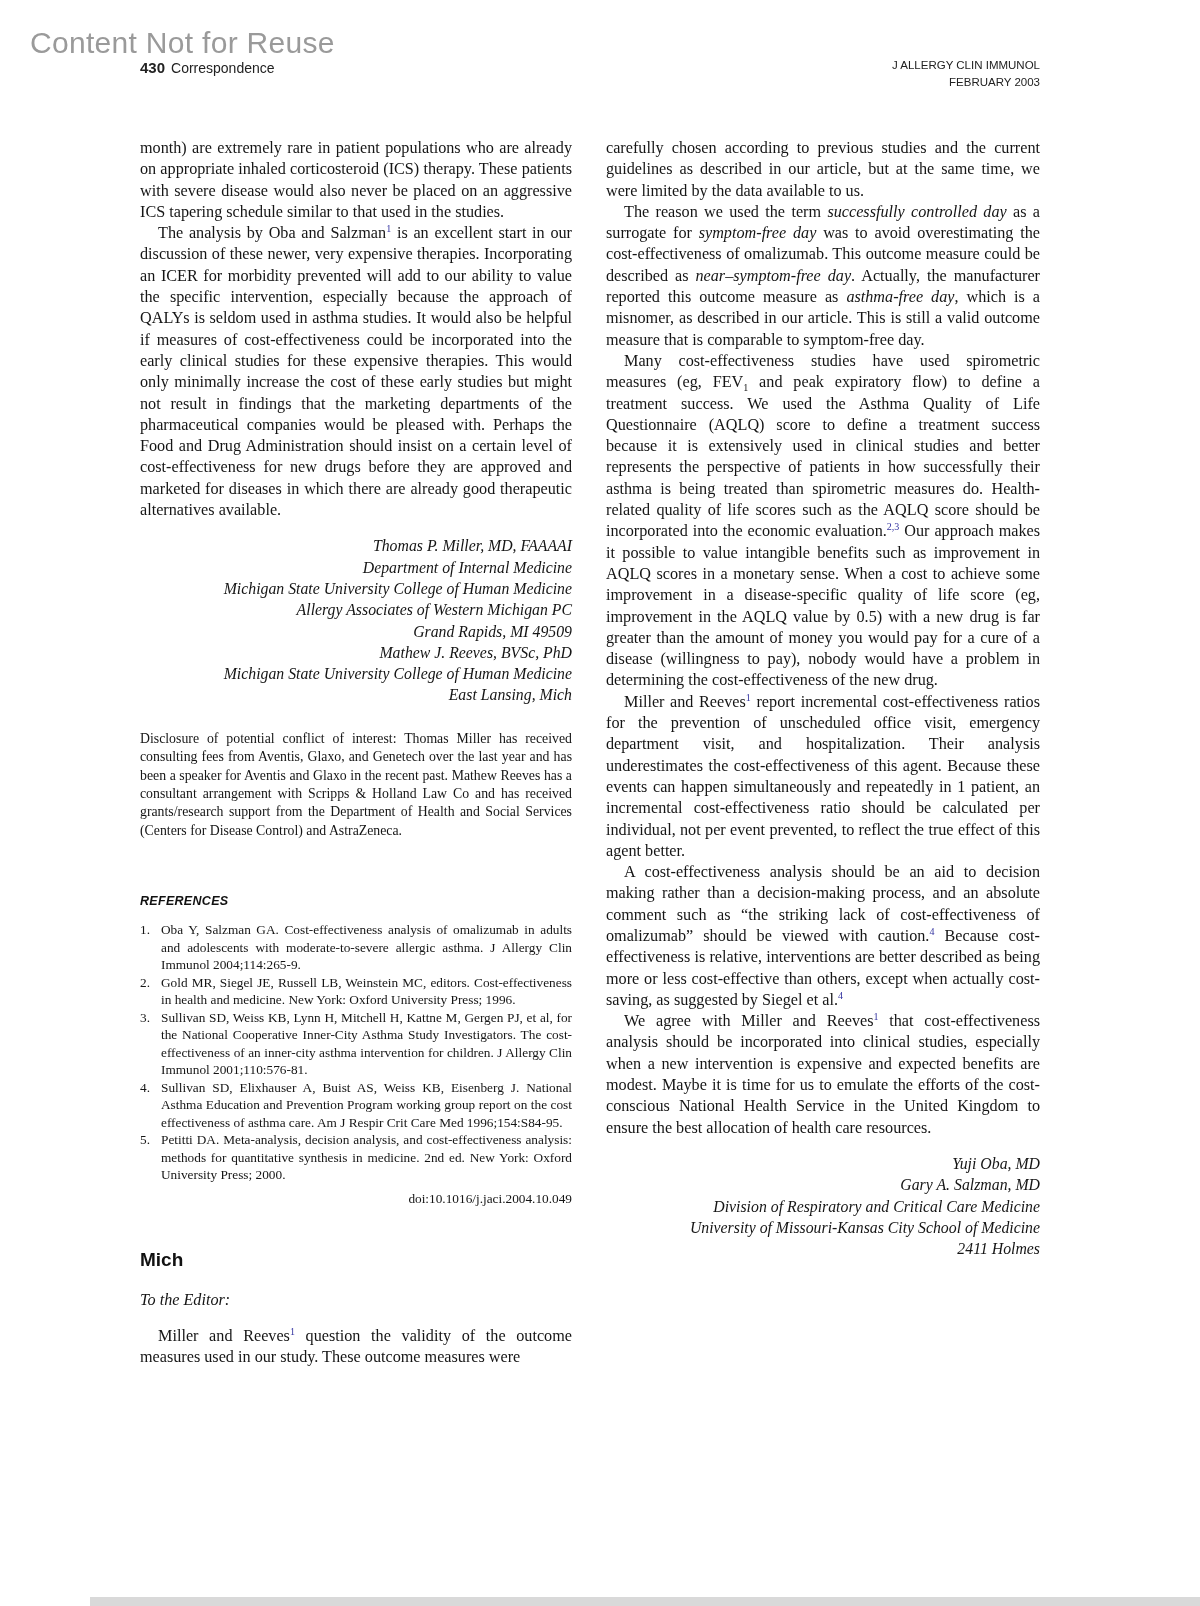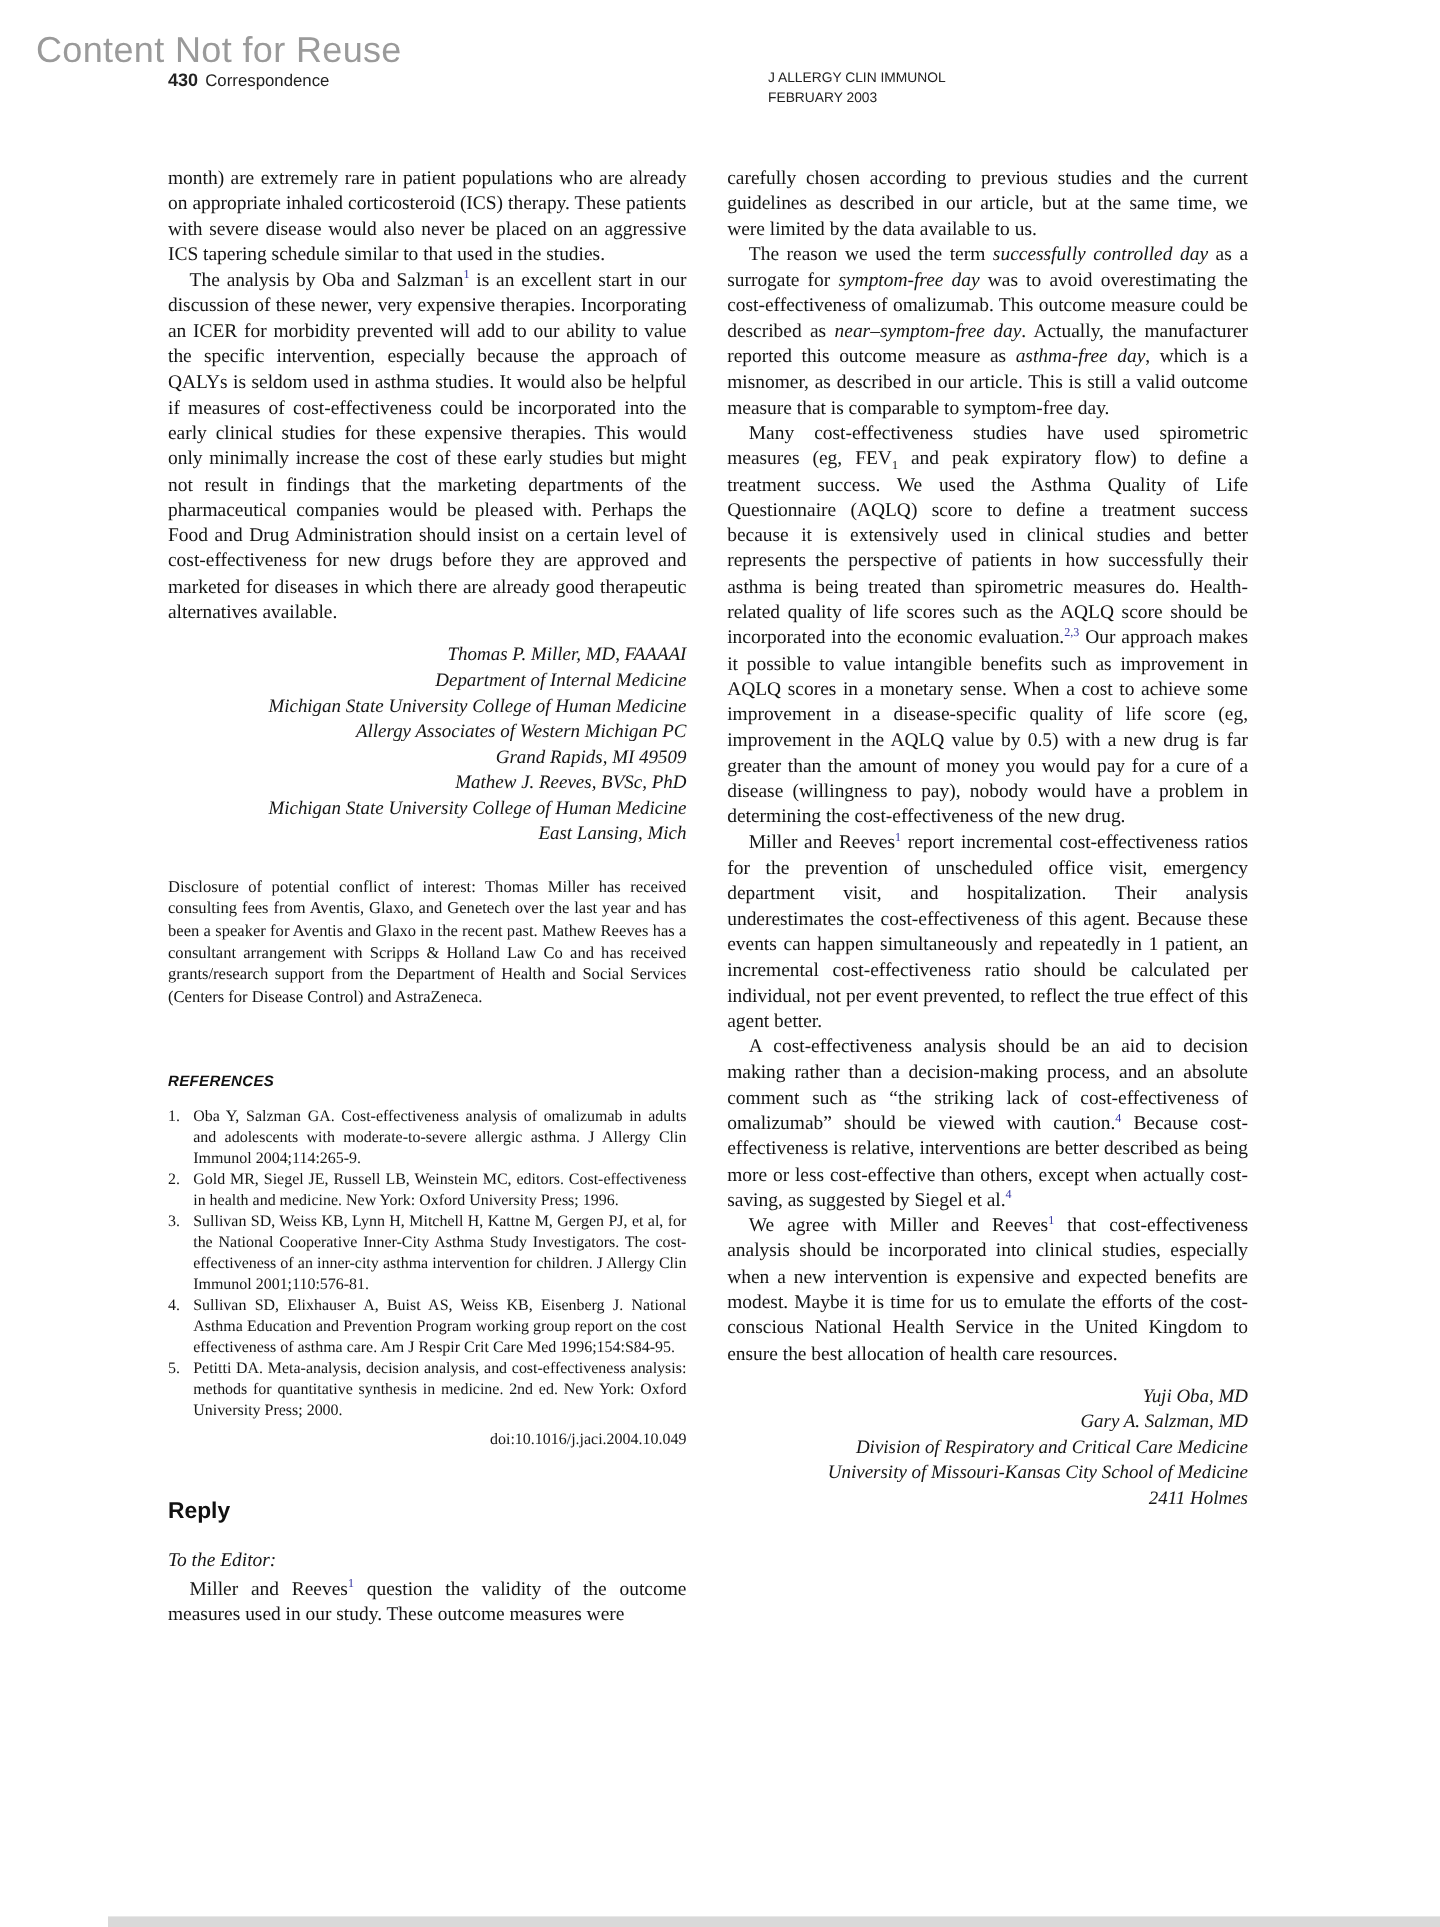--- a/index.html
+++ b/index.html
@@ -12,21 +12,21 @@
     position:absolute; top:26px; left:30px;
     font-family:"Liberation Sans", sans-serif;
     font-size:30px; color:#9a9a9a; letter-spacing:0.3px;
   }
   .header-left {
     position:absolute; top:59px; left:140px;
     font-family:"Liberation Sans", sans-serif; font-size:14px; color:#222;
   }
   .header-left .pgnum { font-weight:bold; font-size:15px; margin-right:6px; }
   .header-right {
-    position:absolute; top:57px; left:640px; width:400px; text-align:left;
+    position:absolute; top:57px; left:640px; width:400px; text-align:right;
     font-family:"Liberation Sans", sans-serif; font-size:11.5px; line-height:17px; color:#222;
   }
   .col-left  { position:absolute; left:140px; top:138px; width:432px; }
   .col-right { position:absolute; left:606px; top:138px; width:434px; }
   .para {
     font-size:16.2px; line-height:21.3px; text-align:justify; color:#151515;
   }
   .para.ind { text-indent:18px; }
   .it { font-style:italic; }
   sup.cite {
@@ -47,21 +47,21 @@
   }
   .refs { margin-top:13px; font-size:13.3px; line-height:17.5px; }
   .ref-item { display:flex; text-align:justify; }
   .refnum { flex:none; width:21px; }
   .reftxt { flex:1; }
   .doi { margin-top:7px; text-align:right; font-size:13.3px; }
   .reply-heading {
     margin-top:42px; font-family:"Liberation Sans", sans-serif;
     font-weight:bold; font-size:19px; color:#111;
   }
-  .salutation { margin-top:20px; margin-bottom:4px; font-style:italic; font-size:16.2px; }
+  .salutation { margin-top:20px; margin-bottom:16px; font-style:italic; font-size:16.2px; }
   .bottom-bar {
     position:absolute; left:90px; bottom:0; width:1110px; height:9px; background:#d9d9d9;
   }
 </style>
 </head>
 <body>
 
 <div class="watermark">Content Not for Reuse</div>
 
 <div class="header-left">
@@ -106,21 +106,21 @@
       <div class="ref-item">
         <span class="refnum">4.</span>
         <span class="reftxt">Sullivan SD, Elixhauser A, Buist AS, Weiss KB, Eisenberg J. National Asthma Education and Prevention Program working group report on the cost effectiveness of asthma care. Am J Respir Crit Care Med 1996;154:S84-95.</span>
       </div>
       <div class="ref-item">
         <span class="refnum">5.</span>
         <span class="reftxt">Petitti DA. Meta-analysis, decision analysis, and cost-effectiveness analysis: methods for quantitative synthesis in medicine. 2nd ed. New York: Oxford University Press; 2000.</span>
       </div>
     </div>
   <div class="doi">doi:10.1016/j.jaci.2004.10.049</div>
-  <div class="reply-heading">Reply</div>
+  <div class="reply-heading">Mich</div>
   <div class="salutation">To the Editor:</div>
   <div>
       <p class="para ind"><span>Miller and Reeves</span><sup class="cite">1</sup><span> question the validity of the outcome measures used in our study. These outcome measures were</span></p>
     </div>
 </div>
 
 <div class="col-right">
   <div>
       <p class="para"><span>carefully chosen according to previous studies and the current guidelines as described in our article, but at the same time, we were limited by the data available to us.</span></p>
       <p class="para ind"><span>The reason we used the term </span><span class="it">successfully controlled day</span><span> as a surrogate for </span><span class="it">symptom-free day</span><span> was to avoid overestimating the cost-effectiveness of omalizumab. This outcome measure could be described as </span><span class="it">near–symptom-free day</span><span>. Actually, the manufacturer reported this outcome measure as </span><span class="it">asthma-free day</span><span>, which is a misnomer, as described in our article. This is still a valid outcome measure that is comparable to symptom-free day.</span></p>

